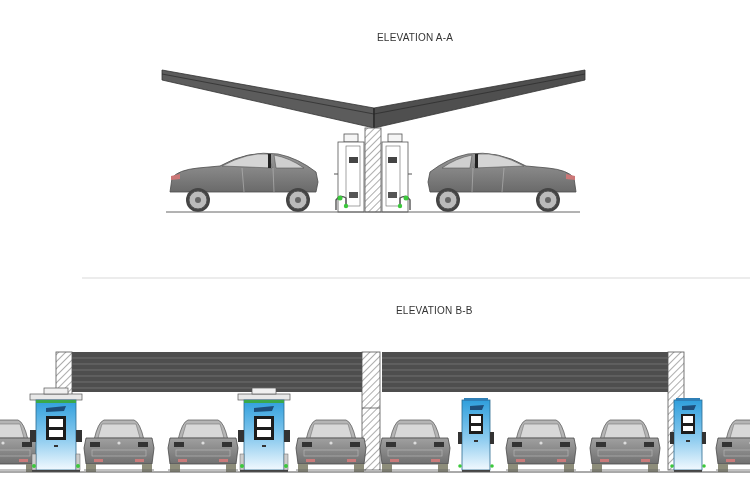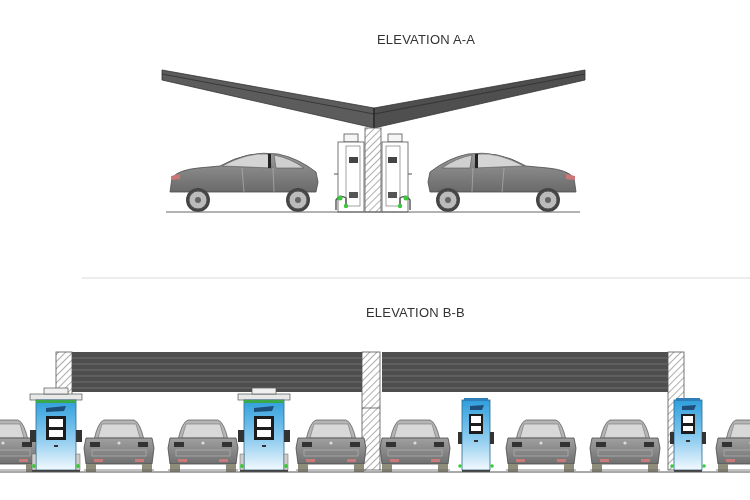--- a/index.html
+++ b/index.html
@@ -1,19 +1,19 @@
 <!DOCTYPE html>
 <html><head>
 <meta charset="utf-8">
 <style>
   html, body { margin: 0; padding: 0; background: #ffffff; }
   body { width: 750px; height: 500px; position: relative; overflow: hidden; font-family: "Liberation Sans", sans-serif; }
-  .title { position: absolute; font-size: 13px; color: #333333; letter-spacing: 0.2px; }
+  .title { position: absolute; font-size: 10px; color: #333333; letter-spacing: 0.2px; }
   #title-a { left: 377px; top: 32px; }
-  #title-b { left: 366px; top: 305px; }
+  #title-b { left: 396px; top: 305px; }
   svg { position: absolute; left: 0; top: 0; }
 </style>
 </head>
 <body>
 
 <div class="title" id="title-a">ELEVATION A-A</div>
 <div class="title" id="title-b">ELEVATION B-B</div>
 
 <svg width="750" height="500" viewBox="0 0 750 500" xmlns="http://www.w3.org/2000/svg">
   <defs>

